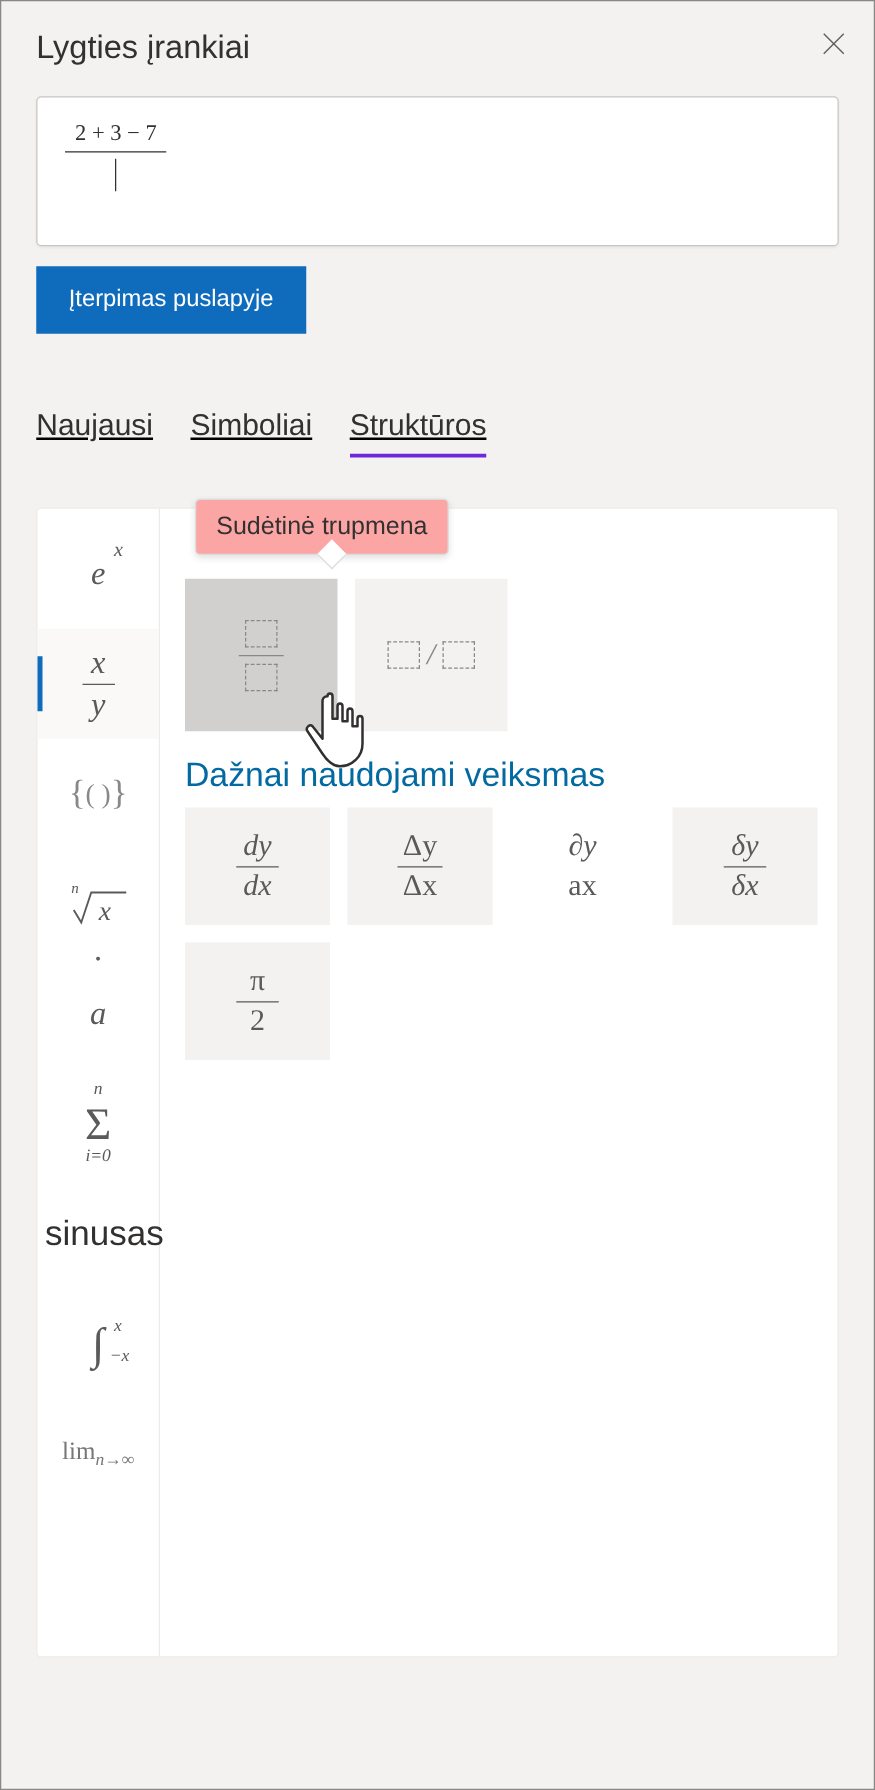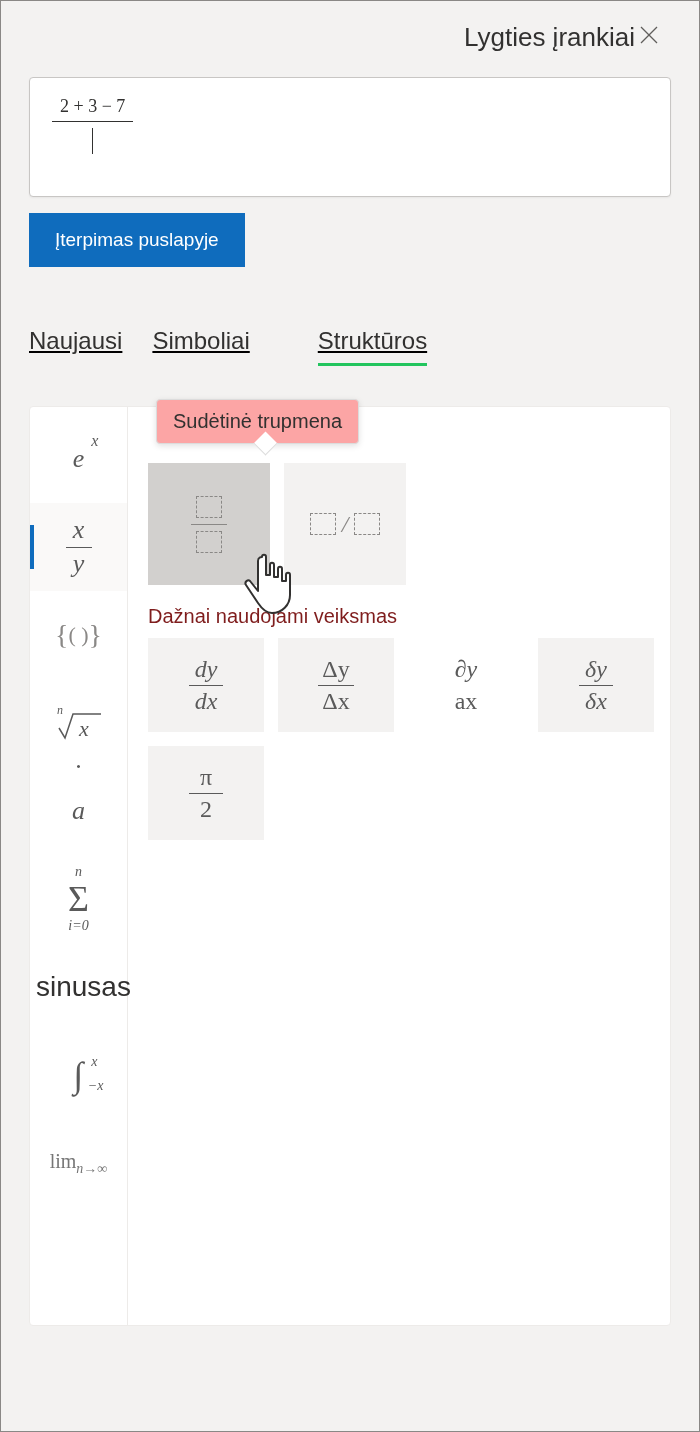--- a/index.html
+++ b/index.html
@@ -16,23 +16,23 @@
     }
     .panel {
       width: 100%;
       height: 100%;
       border: 1px solid #8a8886;
       background: #f3f2f1;
       padding: 0;
     }
     .header {
       display: flex;
-      justify-content: flex-end;
-      align-items: center;
-      padding: 20px 36px 16px 28px;
+      justify-content: space-between;
+      align-items: center;
+      padding: 20px 18px 16px 28px;
     }
     .title {
       font-size: 26px;
       color: #323130;
       font-weight: 400;
     }
     .close-btn {
       cursor: pointer;
       color: #605e5c;
       font-size: 22px;
@@ -96,23 +96,22 @@
       text-decoration: underline;
     }
     .tab {
       font-size: 24px;
       color: #323130;
       padding-bottom: 8px;
       cursor: pointer;
       font-weight: 400;
     }
     .tab.active {
-      border-bottom: 3px solid #22c55e;
-      color: #323130;
-      margin-left: 38px;
+      border-bottom: 3px solid #6d28d9;
+      color: #323130;
     }
     .content {
       margin: 40px 28px 28px 28px;
       background: #ffffff;
       border: 1px solid #edebe9;
       border-radius: 4px;
       display: flex;
       height: 920px;
     }
     .sidebar {
@@ -233,22 +232,22 @@
       height: 1px;
       background: #8a8886;
     }
     .linear-frac-template {
       display: flex;
       align-items: center;
       gap: 6px;
       color: #8a8886;
     }
     .section-label {
-      font-size: 20px;
-      color: #7f1d1d;
+      font-size: 27px;
+      color: #0369a1;
       margin: 20px 0 10px 0;
     }
     .frac {
       display: inline-flex;
       flex-direction: column;
       align-items: center;
       line-height: 1.1;
     }
     .frac .top {
       padding: 0 4px;

